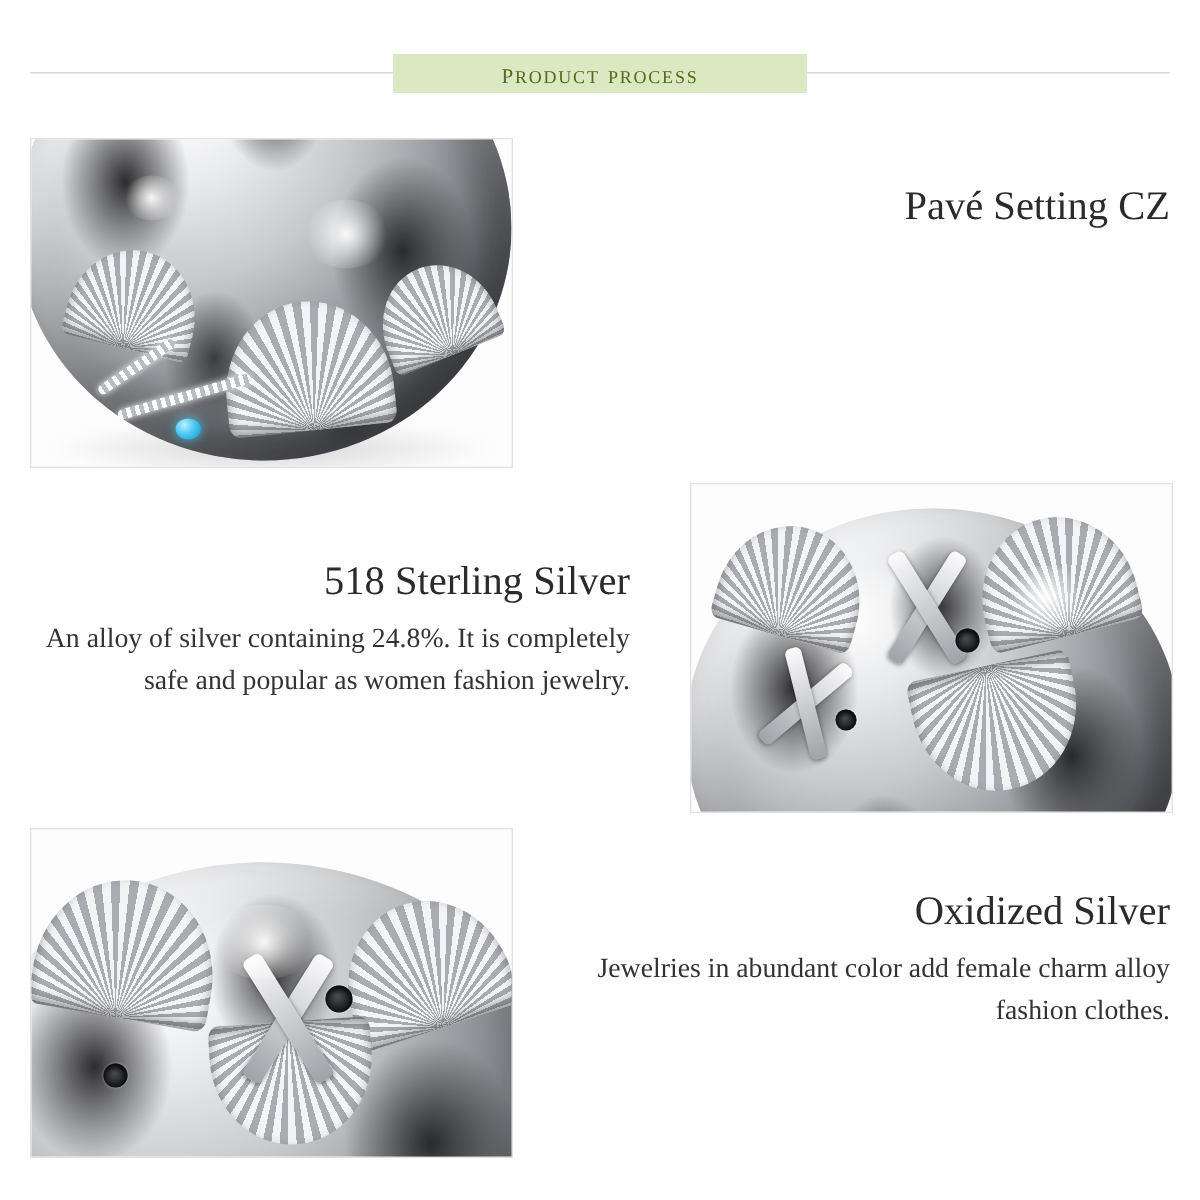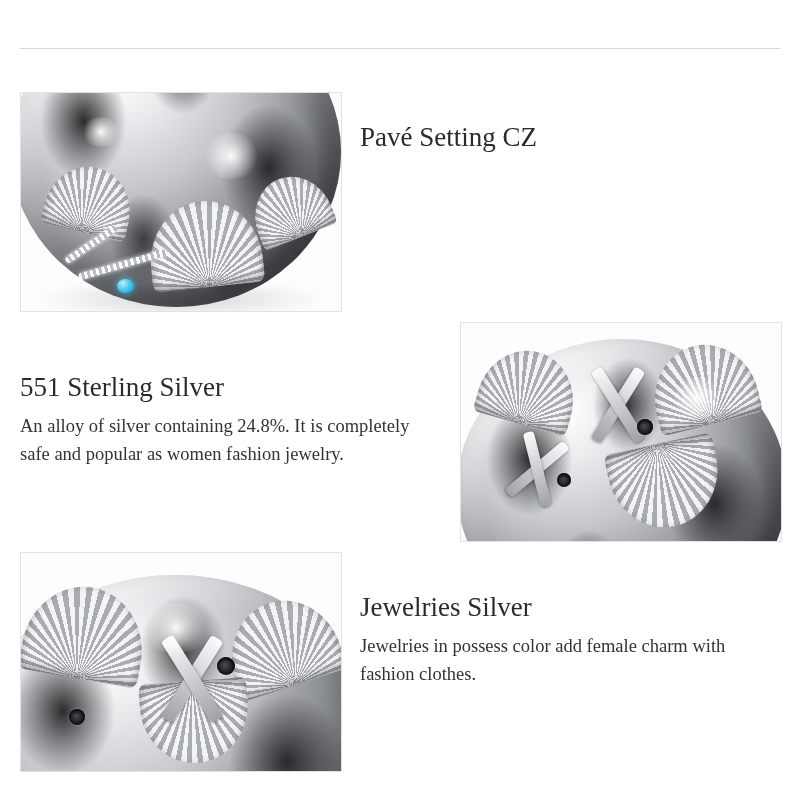--- a/index.html
+++ b/index.html
@@ -56,20 +56,21 @@
   }
   .header-tab-text::first-letter {
     font-size: 20px;
   }
 
   
   .row {
     position: absolute;
     width: 760px;
     left: 20px;
+    text-align: right;
   }
   .photo {
     position: absolute;
     border: 1px solid #e2e2e2;
     background: #ffffff;
     overflow: hidden;
   }
   .photo-inner {
     position: absolute;
     inset: 0;
@@ -209,20 +210,23 @@
     background: radial-gradient(circle, rgba(255,255,255,0.95) 0%, rgba(255,255,255,0) 70%);
   }
 </style>
 </head>
 <body>
 
 <div class="page">
 
   <div class="header">
     <div class="header-rule"></div>
+    <div class="header-tab">
+      <span class="header-tab-text">Product process</span>
+    </div>
   </div>
 
   <div class="row" id="row1">
 
     <div class="photo" id="photo1">
       <div class="photo-inner">
         <div class="bead-scene">
           <div class="bead-reflect" style="left:10px; top:186px; width:300px; height:40px;"></div>
           <div class="bead" style="left:-10px; top:-96px; width:330px; height:310px;"></div>
 
@@ -261,21 +265,21 @@
 
           <div class="hole" style="left:176px; top:96px; width:16px; height:16px;"></div>
           <div class="hole" style="left:96px; top:150px; width:14px; height:14px;"></div>
 
           <div class="glint" style="left:208px; top:54px; width:56px; height:42px;"></div>
         </div>
       </div>
     </div>
 
     <div class="text-block" id="text2">
-      <h2 class="block-title">551 Sterling Silver</h2>
+      <h2 class="block-title">518 Sterling Silver</h2>
       <p class="block-desc">An alloy of silver containing 24.8%. It is completely safe and popular as women fashion jewelry.</p>
     </div>
   </div>
 
   <div class="row" id="row3">
 
     <div class="photo" id="photo3">
       <div class="photo-inner">
         <div class="bead-scene">
           <div class="bead" style="left:-46px; top:22px; width:400px; height:340px;"></div>
@@ -288,18 +292,18 @@
 
           <div class="hole" style="left:196px; top:104px; width:18px; height:18px;"></div>
           <div class="hole" style="left:48px; top:156px; width:16px; height:16px;"></div>
 
           <div class="glint" style="left:120px; top:50px; width:70px; height:50px;"></div>
         </div>
       </div>
     </div>
 
     <div class="text-block" id="text3">
-      <h2 class="block-title">Jewelries Silver</h2>
-      <p class="block-desc">Jewelries in possess color add female charm with fashion clothes.</p>
+      <h2 class="block-title">Oxidized Silver</h2>
+      <p class="block-desc">Jewelries in abundant color add female charm alloy fashion clothes.</p>
     </div>
   </div>
 
 </div>
 
 </body></html>

